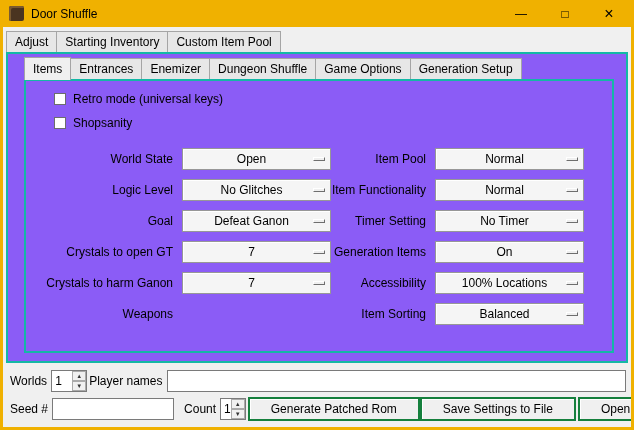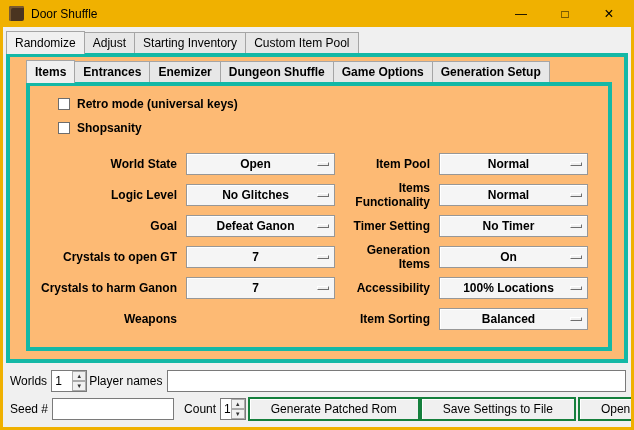--- a/index.html
+++ b/index.html
@@ -48,24 +48,24 @@
     border: 1px solid #a5a5a5; border-bottom: none;
     white-space: nowrap; cursor: default;
   }
   .tab + .tab { margin-left: -1px; }
   .tab.active {
     background: #f0f0f0;
     padding-top: 4px; padding-bottom: 4px;
     margin-bottom: -1px; z-index: 3;
   }
   .panel {
-    border: 4px solid #14b8a6;
-    background: #fdba74;
+    border: 2px solid #14b8a6;
+    background: #8b5cf6;
     flex: 1 1 auto; min-height: 0;
-    display: flex; flex-direction: column; font-weight: bold;
+    display: flex; flex-direction: column;
   }
   .inner-wrap { margin: 3px 12px 8px 16px; flex: 1 1 auto; display: flex; flex-direction: column; min-height: 0; }
   
   .content { padding: 6px 0 0 6px; }
   .check-row { display: flex; align-items: center; height: 24px; margin-left: 22px; }
   .checkbox {
     width: 12px; height: 12px; background: #fff;
     border: 1px solid #6d6d6d; margin-right: 7px; flex: 0 0 auto;
   }
   .fields { display: flex; margin-top: 8px; }
@@ -134,21 +134,20 @@
     <span class="title-text">Door Shuffle</span>
     <div class="win-controls">
       <span class="win-btn">—</span>
       <span class="win-btn">□</span>
       <span class="win-btn close">×</span>
     </div>
   </div>
 
   <div class="outer-area">
     <div class="tabs">
-      <div class="tab active">Randomize</div>
       <div class="tab">Adjust</div>
       <div class="tab">Starting Inventory</div>
       <div class="tab">Custom Item Pool</div>
     </div>
     <div class="panel">
 
       <div class="inner-wrap">
         <div class="tabs">
           <div class="tab active">Items</div>
           <div class="tab">Entrances</div>
@@ -214,21 +213,21 @@
 
               <div class="col col-right">
                 <div class="field-row">
                   <span class="field-label">Item Pool</span>
                   <div class="dropdown">
                     <span class="dd-value">Normal</span>
                     <span class="dd-indicator"></span>
                   </div>
                 </div>
                 <div class="field-row">
-                  <span class="field-label">Items Functionality</span>
+                  <span class="field-label">Item Functionality</span>
                   <div class="dropdown">
                     <span class="dd-value">Normal</span>
                     <span class="dd-indicator"></span>
                   </div>
                 </div>
                 <div class="field-row">
                   <span class="field-label">Timer Setting</span>
                   <div class="dropdown">
                     <span class="dd-value">No Timer</span>
                     <span class="dd-indicator"></span>

